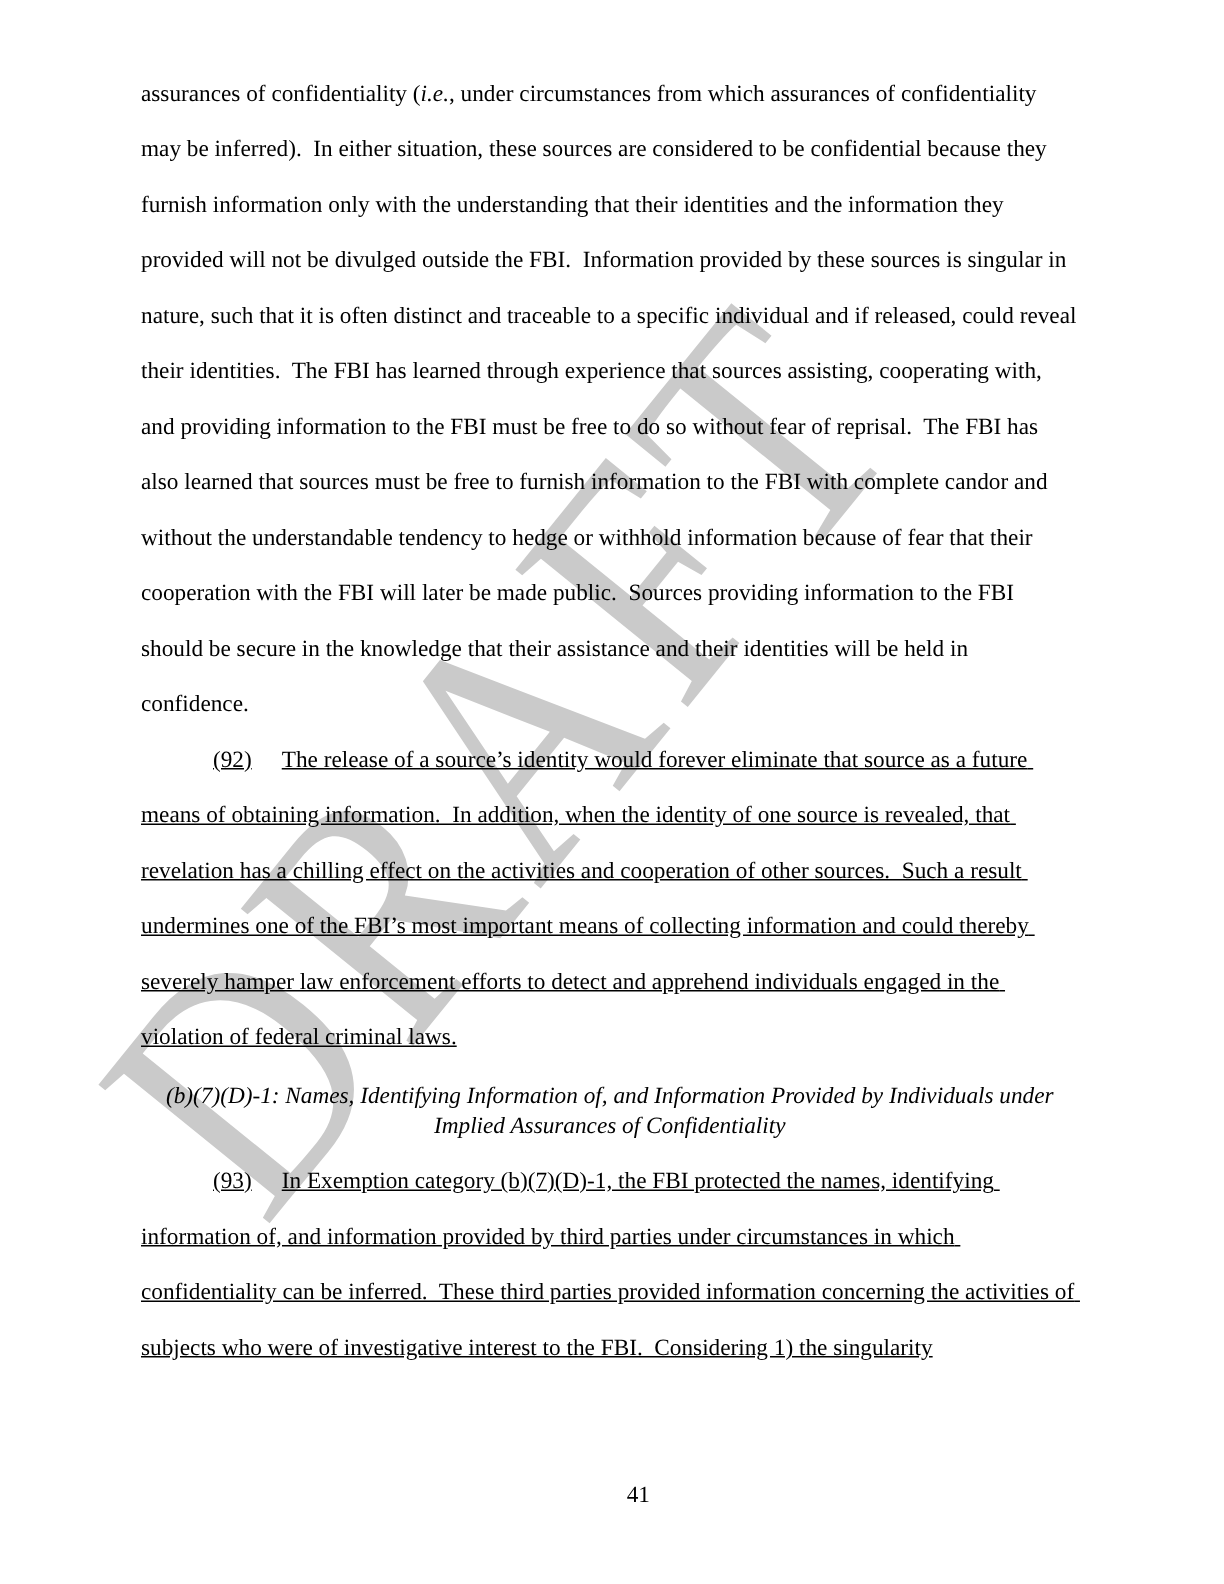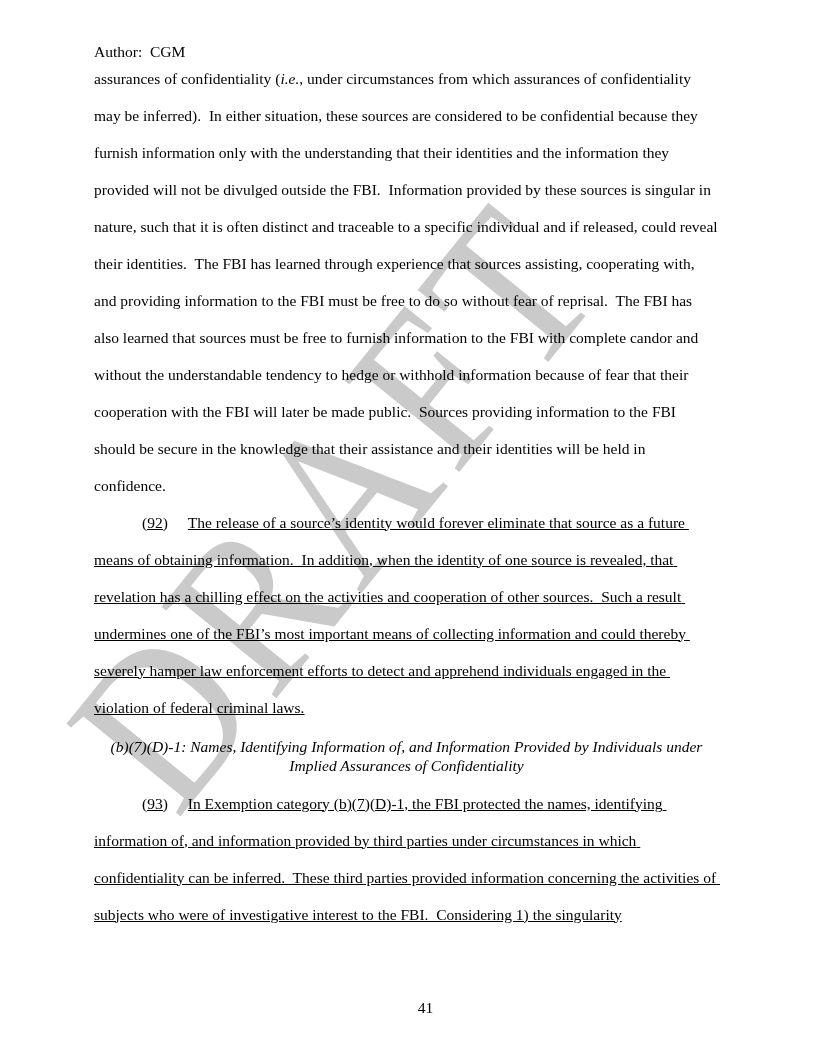--- a/index.html
+++ b/index.html
@@ -59,35 +59,34 @@
     font-style: italic;
     line-height: 19.5px;
     text-align: center;
     margin: 11px 0 9px 0;
     white-space: pre-wrap;
   }
   .page-number {
     position: absolute;
     left: 0;
     right: 0;
-    bottom: 39px;
+    bottom: 50px;
     text-align: center;
     font-size: 15.5px;
     z-index: 1;
     padding-left: 35px;
   }
 </style>
 </head>
 <body>
 
 <div class="page">
   <div class="watermark">DRAFT</div>
 
   <div class="content">
-    <div class="hdr-line">Author:  CGM</div>
 
     <p class="para"><span>assurances of confidentiality (</span><span class="it">i.e.</span><span>, under circumstances from which assurances of confidentiality may be inferred).  In either situation, these sources are considered to be confidential because they furnish information only with the understanding that their identities and the information they provided will not be divulged outside the FBI.  Information provided by these sources is singular in nature, such that it is often distinct and traceable to a specific individual and if released, could reveal their identities.  The FBI has learned through experience that sources assisting, cooperating with, and providing information to the FBI must be free to do so without fear of reprisal.  The FBI has also learned that sources must be free to furnish information to the FBI with complete candor and without the understandable tendency to hedge or withhold information because of fear that their cooperation with the FBI will later be made public.  Sources providing information to the FBI should be secure in the knowledge that their assistance and their identities will be held in confidence.</span></p>
 
     <p class="para para-indent"><span>(92)</span><span class="tabgap"></span><span>The release of a source’s identity would forever eliminate that source as a future means of obtaining information.  In addition, when the identity of one source is revealed, that revelation has a chilling effect on the activities and cooperation of other sources.  Such a result undermines one of the FBI’s most important means of collecting information and could thereby severely hamper law enforcement efforts to detect and apprehend individuals engaged in the violation of federal criminal laws.</span></p>
 
     <h2 class="section-heading">(b)(7)(D)-1: Names, Identifying Information of, and Information Provided by Individuals under Implied Assurances of Confidentiality</h2>
 
     <p class="para para-indent"><span>(93)</span><span class="tabgap"></span><span>In Exemption category (b)(7)(D)-1, the FBI protected the names, identifying information of, and information provided by third parties under circumstances in which confidentiality can be inferred.  These third parties provided information concerning the activities of subjects who were of investigative interest to the FBI.  Considering 1) the singularity</span></p>
   </div>
 

